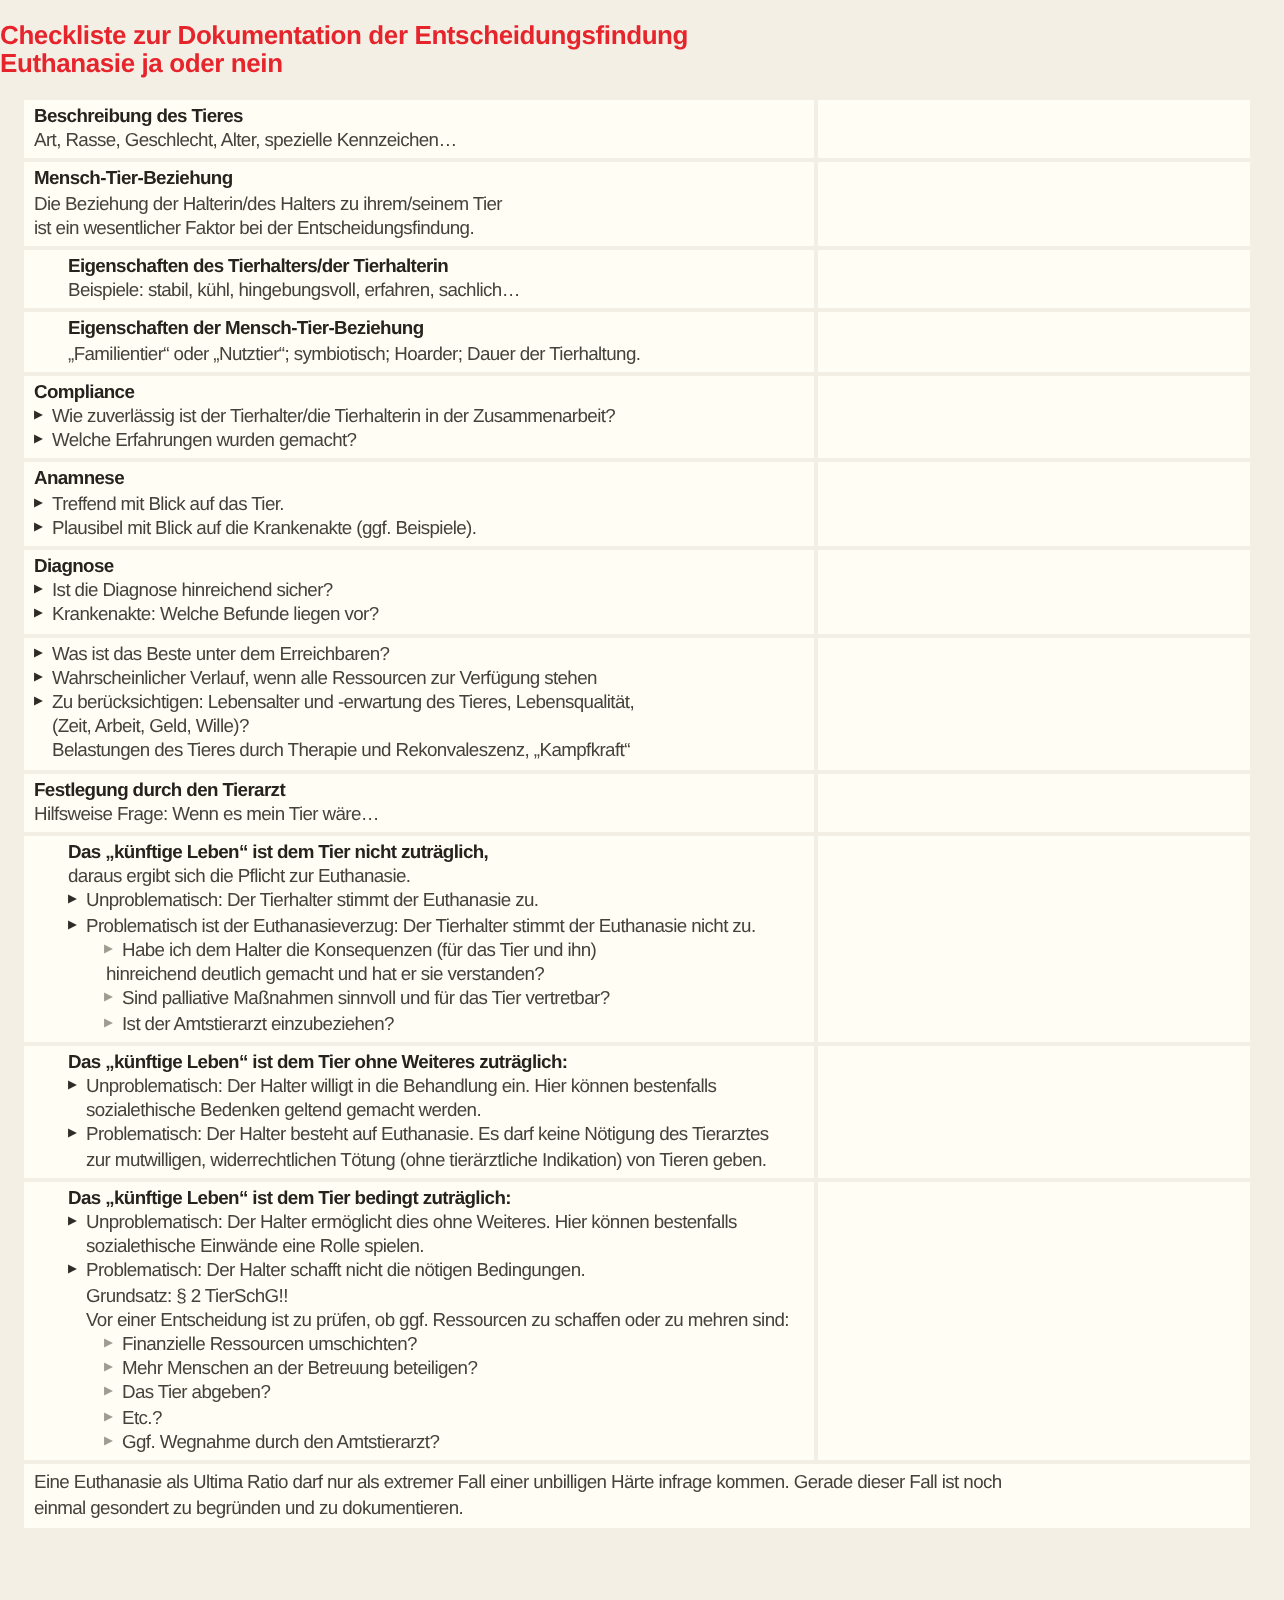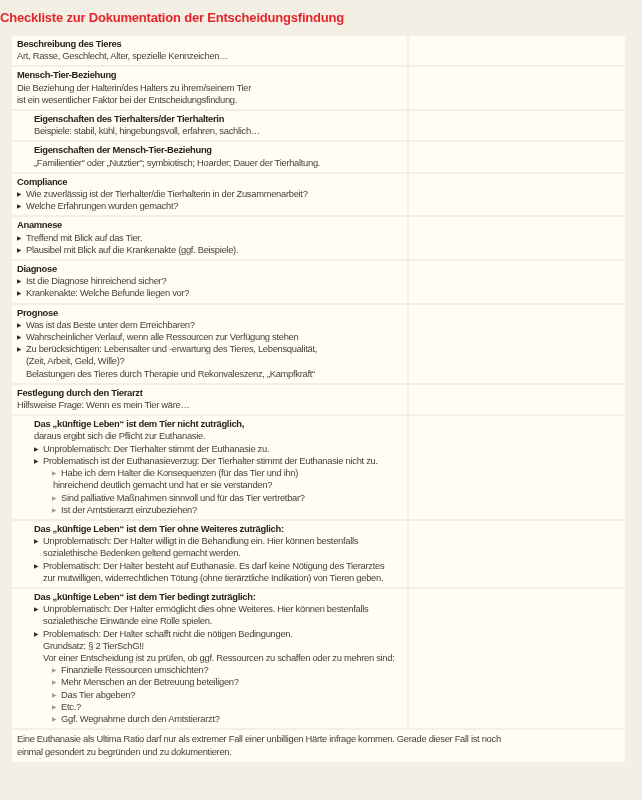--- a/index.html
+++ b/index.html
@@ -61,20 +61,21 @@
     line-height:12.6px;
     letter-spacing:-0.3px;
     color:#45423b;
   }
 </style>
 </head>
 <body>
 
 <div class="doc-title">
   <div>Checkliste zur Dokumentation der Entscheidungsfindung</div>
+  <div>Euthanasie ja oder nein</div>
 </div>
 
 <div class="checklist-table">
     <div class="row">
       <div class="cell-left">
         <div class="heading">Beschreibung des Tieres</div>
         <div class="line text">
           <span class="tx">Art, Rasse, Geschlecht, Alter, spezielle Kennzeichen…</span>
         </div>
       </div>
@@ -147,21 +148,20 @@
         </div>
         <div class="line b1">
           <span class="mk">▶</span>
           <span class="tx">Krankenakte: Welche Befunde liegen vor?</span>
         </div>
       </div>
       <div class="cell-right"></div>
     </div>
     <div class="row">
       <div class="cell-left">
-        <div class="heading">Prognose</div>
         <div class="line b1">
           <span class="mk">▶</span>
           <span class="tx">Was ist das Beste unter dem Erreichbaren?</span>
         </div>
         <div class="line b1">
           <span class="mk">▶</span>
           <span class="tx">Wahrscheinlicher Verlauf, wenn alle Ressourcen zur Verfügung stehen</span>
         </div>
         <div class="line b1">
           <span class="mk">▶</span>

